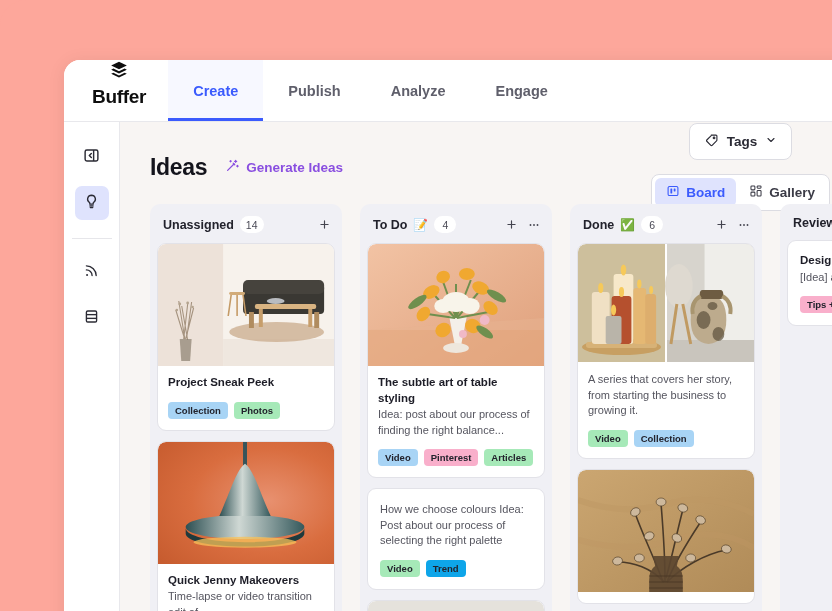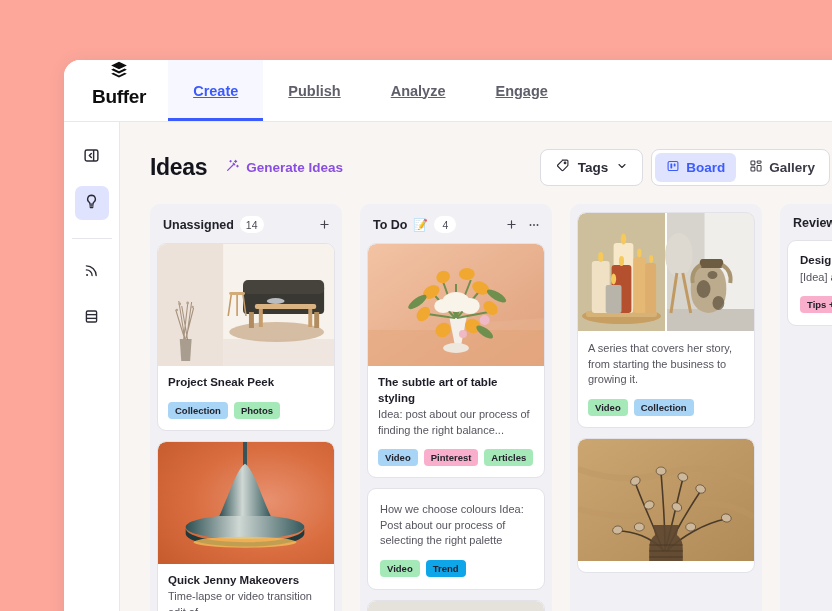--- a/index.html
+++ b/index.html
@@ -48,21 +48,20 @@
     font-size: 19px; font-weight: bold; color: #0e0e0e;
     letter-spacing: -0.3px;
   }
   .nav-items { display: flex; align-items: stretch; }
   .nav-item {
     display: flex; align-items: center; justify-content: center;
     padding: 0 25px;
     font-size: 14.5px; font-weight: bold; color: #5f5f6b;
     cursor: pointer;
     position: relative;
-    text-decoration: underline;
   }
   .nav-item.active {
     color: #3b5bfd;
     background: #f7f8ff;
   }
   .nav-item.active::after {
     content: ""; position: absolute; left: 0; right: 0; bottom: 0;
     height: 3px; background: #3b5bfd;
   }
 
@@ -108,21 +107,21 @@
     letter-spacing: -0.3px;
   }
   .generate {
     display: flex; align-items: center; gap: 6px;
     margin-left: 18px;
     font-size: 13.5px; font-weight: bold; color: #8a4fe0;
     cursor: pointer;
   }
   .head-right {
     margin-left: auto;
-    display: flex; align-items: center; gap: 8px;
+    display: flex; align-items: center; gap: 14px; flex-direction: column;
   }
   .tags-btn {
     display: flex; align-items: center; gap: 8px;
     height: 37px; padding: 0 14px;
     background: #fff; border: 1px solid #dcdce2; border-radius: 8px;
     font-size: 13.5px; font-weight: bold; color: #2b2b35;
     cursor: pointer;
   }
   .viewtoggle {
     display: flex; align-items: center;
@@ -520,20 +519,40 @@
                   <circle cx="88" cy="86" r="24" fill="#e06a3a"></circle>
                   <path d="M64 86 a24 24 0 0 1 24 -24 l0 48 a24 24 0 0 1 -24 -24z" fill="#e9a05f"></path>
                   <circle cx="120" cy="96" r="18" fill="#e8b06a"></circle>
                   <path d="M88 63 C 88 52 84 46 80 42" stroke="#7a5a34" stroke-width="2.4" fill="none" stroke-linecap="round"></path>
                 </svg>
               </div>
             </div>
           </div>
 
           <div class="column">
+            <div class="col-head">
+              <span class="col-name">Done</span>
+              <span class="col-emoji">✅</span>
+              <span class="col-count">6</span>
+              <span class="col-actions">
+                <span class="col-act">
+                  <svg width="13" height="13" viewBox="0 0 20 20" fill="none" stroke="#44444f" stroke-width="1.8" stroke-linecap="round">
+                    <line x1="10" y1="4.5" x2="10" y2="15.5"></line>
+                      <line x1="4.5" y1="10" x2="15.5" y2="10"></line>
+                  </svg>
+                </span>
+                <span class="col-act">
+                  <svg width="14" height="14" viewBox="0 0 20 20" fill="#44444f">
+                    <circle cx="5" cy="10" r="1.3"></circle>
+                      <circle cx="10" cy="10" r="1.3"></circle>
+                      <circle cx="15" cy="10" r="1.3"></circle>
+                  </svg>
+                </span>
+              </span>
+            </div>
             <div class="col-cards">
               <div class="card">
                 <svg class="card-img" style="height:118px" viewBox="0 0 178 118" preserveAspectRatio="none">
                   <rect x="0" y="0" width="88" height="118" fill="#cdbf9c"></rect>
                   <rect x="90" y="0" width="88" height="118" fill="#d7d4cd"></rect>
                   <rect x="128" y="0" width="50" height="100" fill="#efeeea"></rect>
                   <rect x="90" y="96" width="88" height="22" fill="#c9c5bd"></rect>
                   <ellipse cx="44" cy="103" rx="40" ry="8" fill="#c79f62"></ellipse>
                   <rect x="8" y="98" width="72" height="6" rx="3" fill="#d7b277"></rect>
                   <rect x="14" y="48" width="18" height="52" rx="3" fill="#f0e0c4"></rect>

